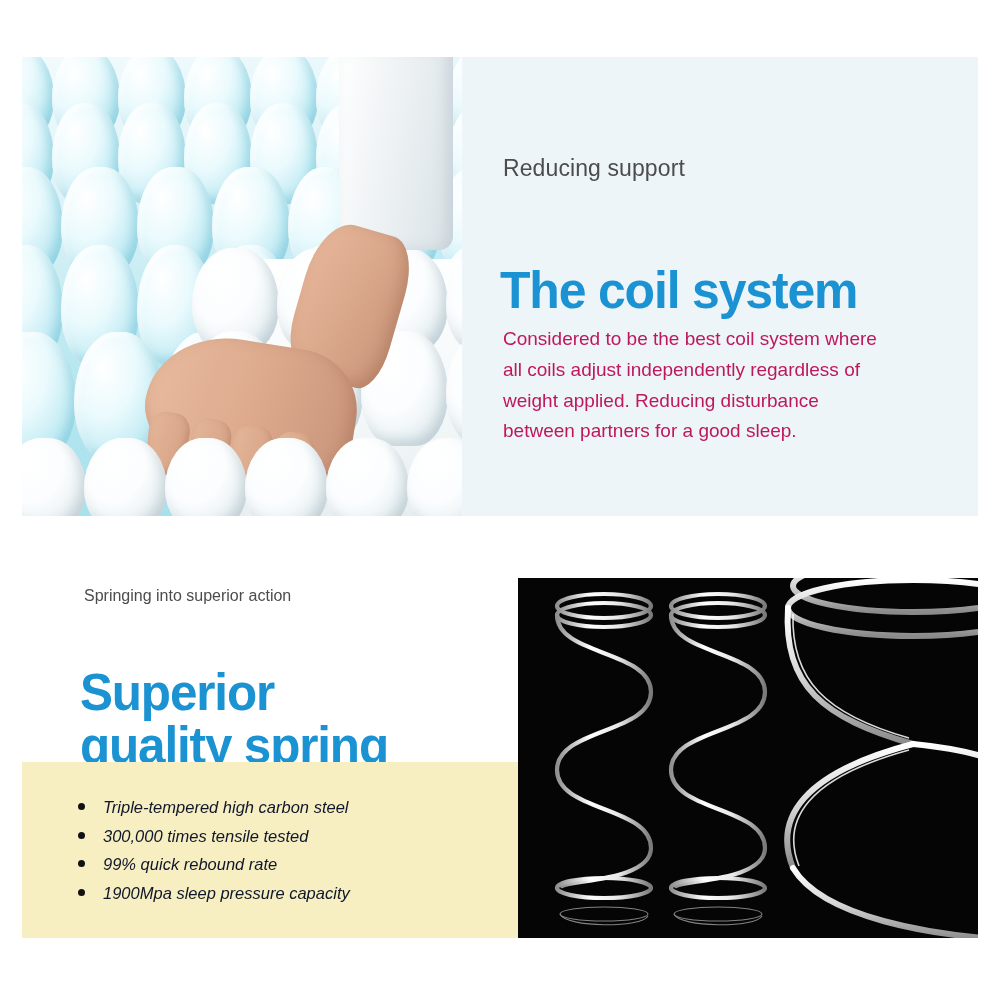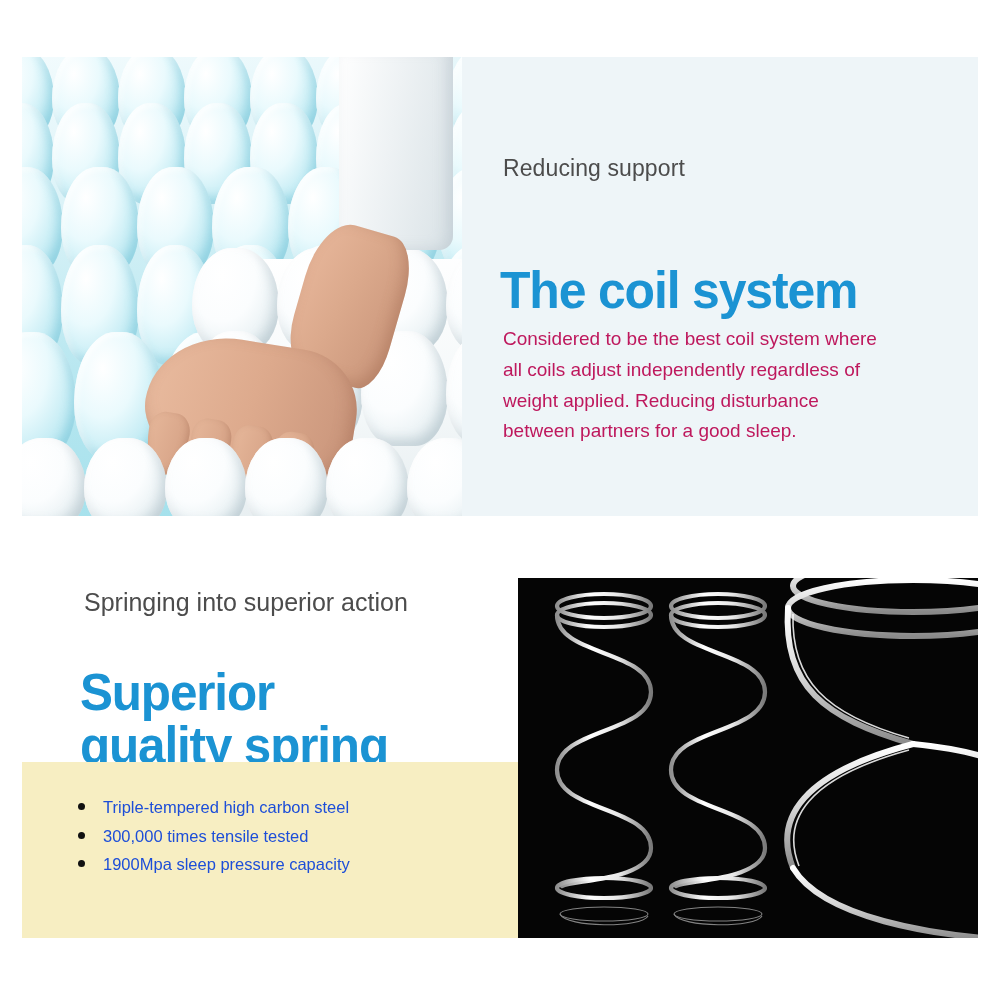--- a/index.html
+++ b/index.html
@@ -100,40 +100,40 @@
   #body-copy{
     position:absolute;left:41px;top:248px;width:388px;
     font-size:19px;line-height:1.62;color:#be185d;
   }
 
   
   #bottom-section{position:absolute;left:0;top:530px;width:1000px;height:470px;}
 
   #sub-kicker{
     position:absolute;left:84px;top:56px;width:430px;
-    font-size:25px;line-height:1.3;color:#4c4c4c;
+    font-size:16px;line-height:1.3;color:#4c4c4c;
   }
   #sub-headline{
     position:absolute;left:80px;top:93px;width:430px;
     font-size:52px;line-height:1.02;font-weight:700;color:#1b93d3;
     letter-spacing:-1.2px;transform:scaleX(.95);transform-origin:left center;
   }
   #sub-headline .l2{display:block;}
 
   #features-panel{
     position:absolute;left:22px;top:232px;width:496px;height:176px;
     background:#f7eec2;
   }
   #features-list{
     position:absolute;left:56px;top:32px;right:14px;
     list-style:none;margin:0;padding:0;
   }
   #features-list li{
     position:relative;padding-left:25px;
-    font-size:16.5px;line-height:1.62;color:#1d4ed8;margin:0 0 2px 0;
+    font-size:16.5px;line-height:1.62;color:#0f172a;margin:0 0 2px 0;font-style:italic;
   }
   #features-list li:before{
     content:"";position:absolute;left:0;top:9px;
     width:7px;height:7px;border-radius:50%;background:#111;
   }
 
   #spring-photo{
     position:absolute;left:518px;top:48px;width:460px;height:360px;
     background:#050505;overflow:hidden;
   }
@@ -248,20 +248,21 @@
 
     <h2 id="sub-headline">
       <span>Superior</span>
       <span class="l2">quality spring</span>
     </h2>
 
     <div id="features-panel">
       <ul id="features-list">
         <li>Triple-tempered high carbon steel</li>
         <li>300,000 times tensile tested</li>
+        <li>99% quick rebound rate</li>
         <li>1900Mpa sleep pressure capacity</li>
       </ul>
     </div>
 
     <div id="spring-photo">
 
       <svg class="coil-svg" id="coil-a" width="120" height="350" viewBox="0 0 120 350">
         <defs>
           <linearGradient id="wire" x1="0" y1="0" x2="1" y2="0">
             <stop offset="0%" stop-color="#8f8f8f"></stop>

